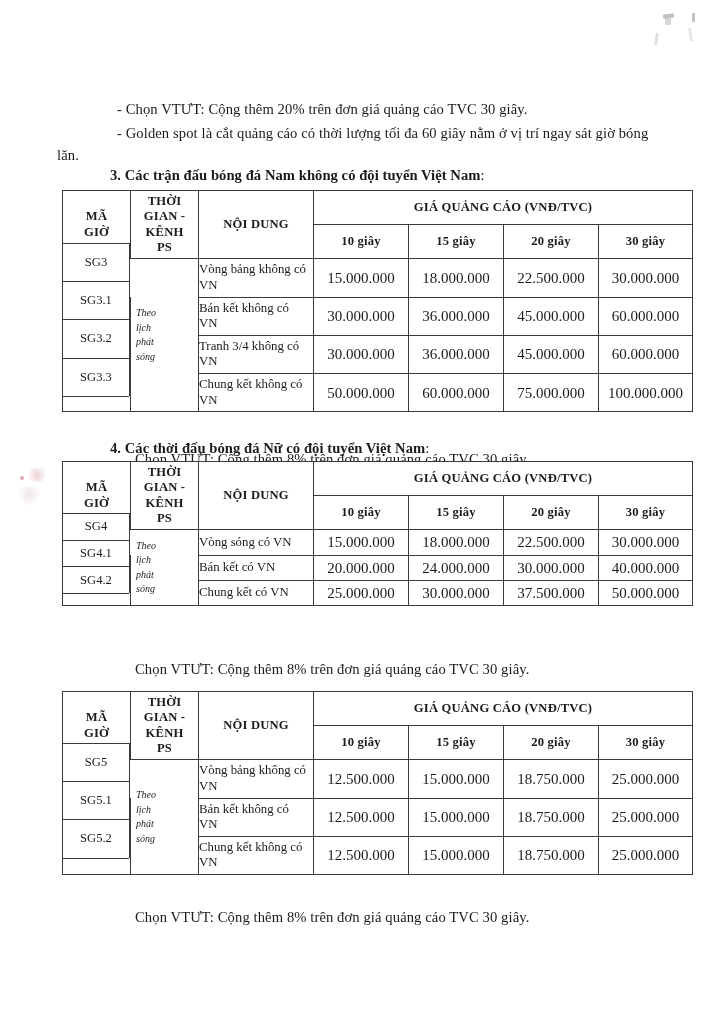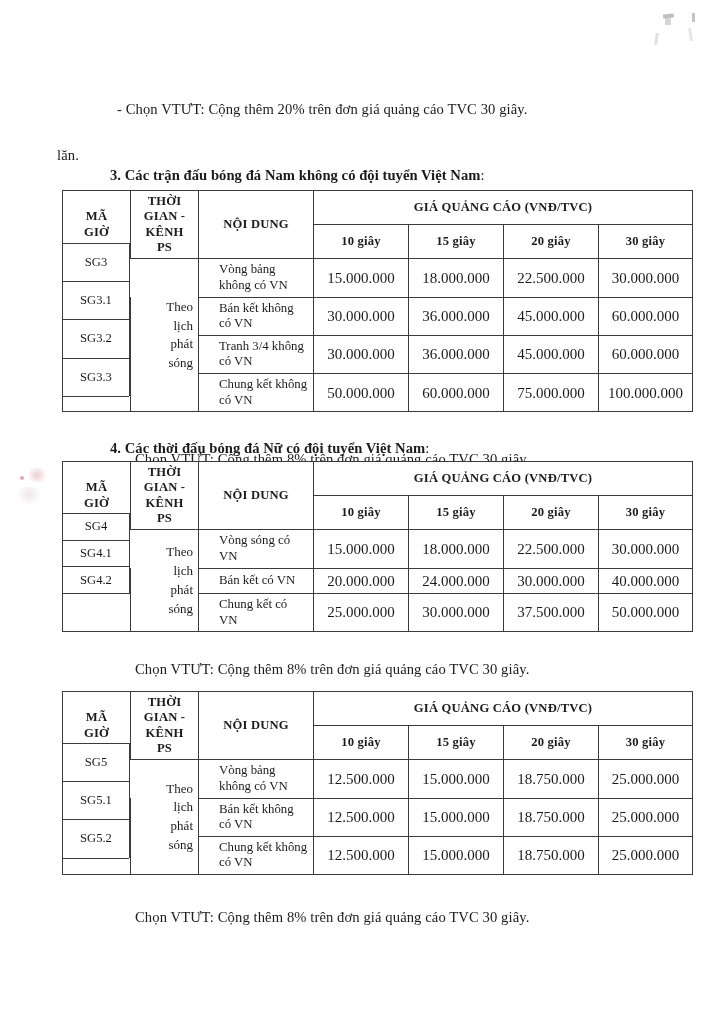--- a/index.html
+++ b/index.html
@@ -91,22 +91,22 @@
     font-weight: normal;
     line-height: 1.22;
   }
   .tbl th {
     text-align: center;
     font-weight: bold;
     font-size: 12.6px;
     letter-spacing: .2px;
   }
   .tbl td.code     { text-align: center; font-size: 12.6px; }
-  .tbl td.sched    { text-align: right; font-size: 13px; line-height: 1.45; }
-  .tbl td.content  { text-align: left;   font-size: 12.8px; padding-left: 20px; }
+  .tbl td.sched    { text-align: left; font-size: 10px; line-height: 1.45; font-style: italic; }
+  .tbl td.content  { text-align: left;   font-size: 12.8px; padding-left: 0; }
   .tbl td.price    { text-align: center; font-size: 15px; }
 
   .hdr-price-group { font-size: 12.8px; letter-spacing: .3px; }
 
   #table-3 { left: 62px; top: 190px; width: 630px; }
   #table-4 { left: 62px; top: 461px; width: 630px; }
   #table-5 { left: 62px; top: 691px; width: 630px; }
 
   
   .code-col {
@@ -134,20 +134,21 @@
   <div class="artifact art-a"></div>
   <div class="artifact art-b"></div>
   <div class="artifact art-c"></div>
   <div class="artifact art-d"></div>
   <div class="artifact art-e"></div>
   <div class="artifact art-f"></div>
   <div class="artifact art-g"></div>
   <div class="artifact art-h"></div>
 
   <div class="para p-bullet1">- Chọn VTƯT: Cộng thêm 20% trên đơn giá quảng cáo TVC 30 giây.</div>
+  <div class="para p-bullet2">- Golden spot là cắt quảng cáo có thời lượng tối đa 60 giây nằm ở vị trí ngay sát giờ bóng</div>
   <div class="para p-cont">lăn.</div>
 
   <div class="section-heading h-3">
     <span>3.</span>
     <span>Các trận đấu bóng đá Nam không có đội tuyển Việt Nam</span><span class="tail">:</span>
   </div>
 
   <table class="tbl" id="table-3">
     <colgroup>
       <col style="width:68px">

